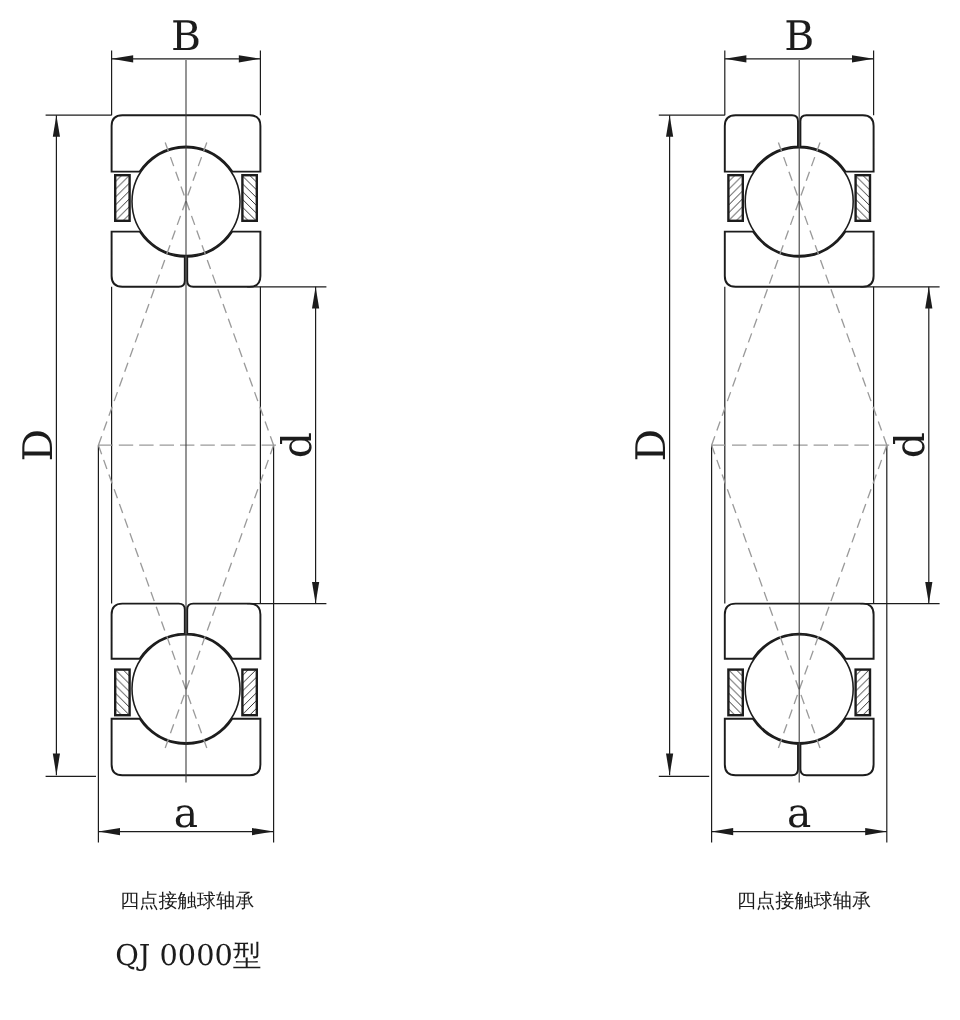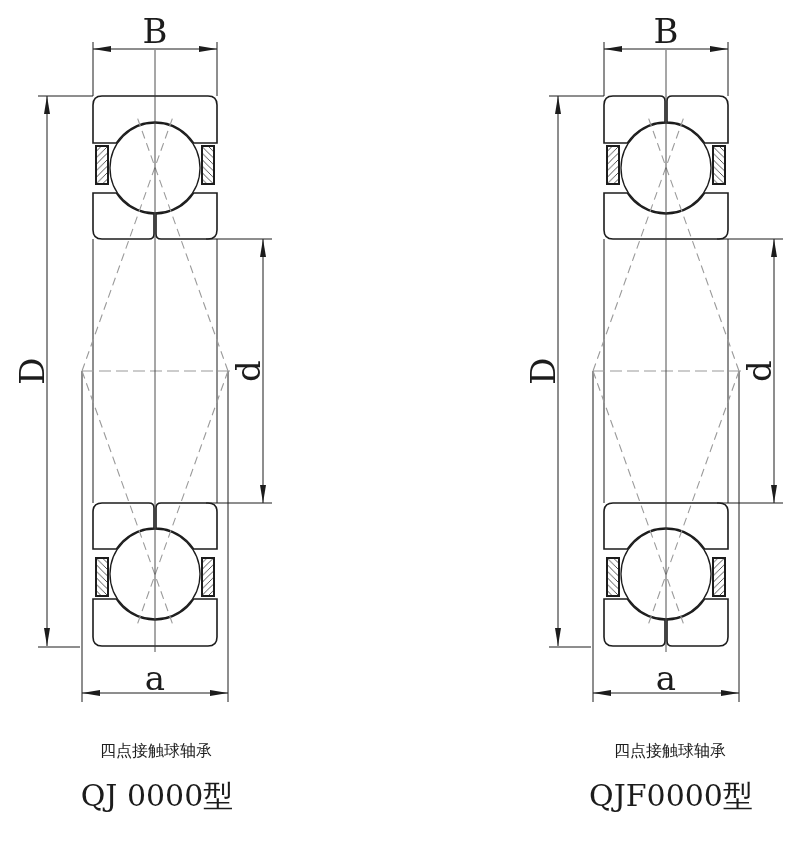--- a/index.html
+++ b/index.html
@@ -38,21 +38,21 @@
   .dimlabel.rot{transform:translate(-50%,-50%) rotate(-90deg);}
   .caption{
     position:absolute;
     color:var(--line);
     font-size:16px;
     line-height:1;
     transform:translate(-50%,-50%);
     white-space:nowrap;
     font-family:"DejaVu Serif","DejaVu Sans",serif;
   }
-  .model{font-size:30px;}
+  .model{font-size:24px;}
 </style>
 </head>
 <body>
 
 <div class="canvas">
 
   <svg width="800" height="850" viewBox="0 0 800 850">
     <defs>
 
       <pattern id="hf" width="11" height="11" patternUnits="userSpaceOnUse">
@@ -151,15 +151,14 @@
   <div class="dimlabel" style="left:155px;top:678px;">a</div>
 
   <div class="dimlabel" style="left:666px;top:31px;">B</div>
   <div class="dimlabel rot" style="left:543px;top:371px;">D</div>
   <div class="dimlabel rot" style="left:759px;top:371px;">d</div>
   <div class="dimlabel" style="left:666px;top:678px;">a</div>
 
   <div class="caption" style="left:156px;top:751px;">四点接触球轴承</div>
   <div class="caption model" style="left:157px;top:796px;">QJ 0000型</div>
   <div class="caption" style="left:670px;top:751px;">四点接触球轴承</div>
-  <div class="caption model" style="left:671px;top:796px;">QJF0000型</div>
 
 </div>
 
 </body></html>

